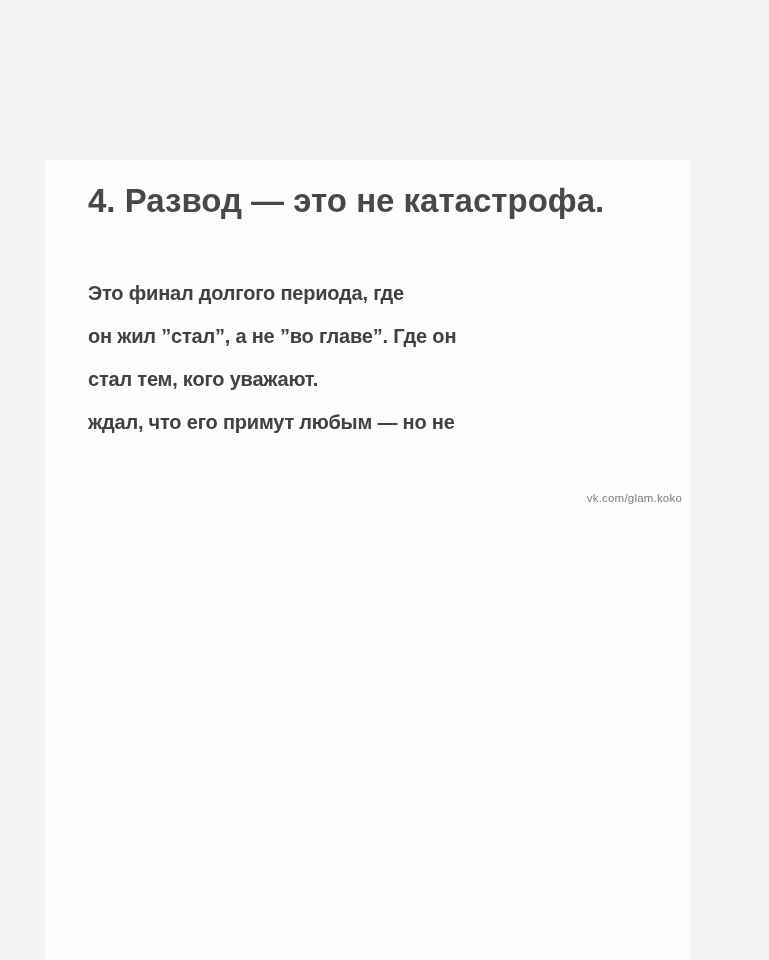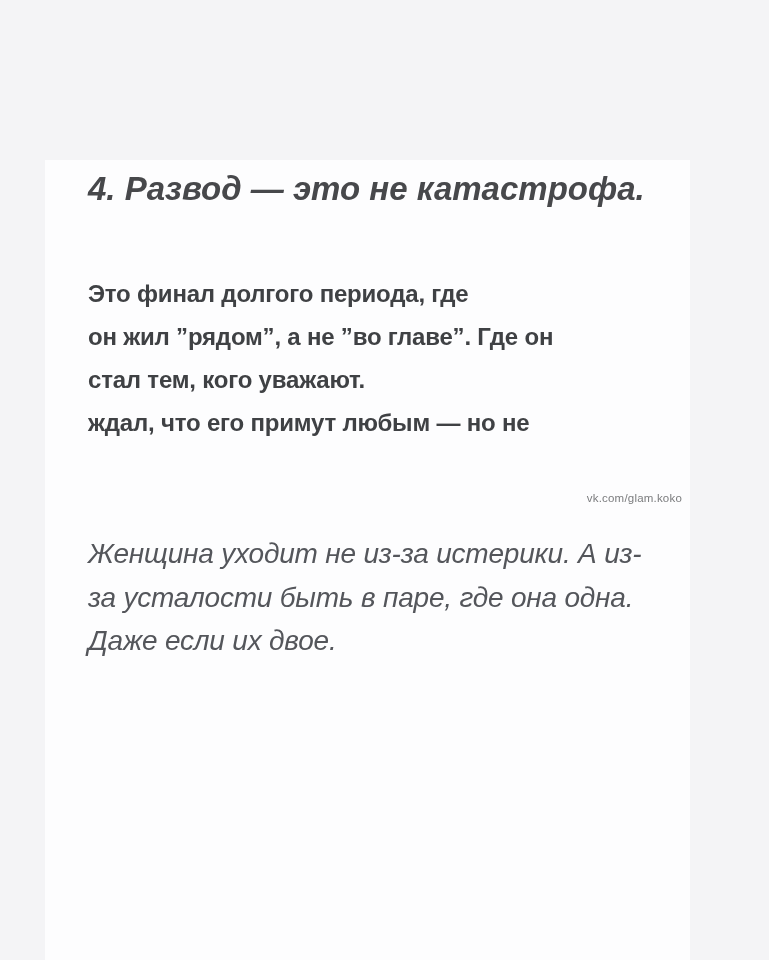--- a/index.html
+++ b/index.html
@@ -18,37 +18,36 @@
     position: absolute;
     left: 45px;
     top: 160px;
     width: 645px;
     height: 800px;
     background: #fdfdfe;
   }
   .slide-title {
     position: absolute;
     left: 43px;
-    top: 8px;
+    top: 20px;
     font-family: "Liberation Sans", sans-serif;
-    font-style: italic;
     font-weight: 700;
     font-size: 33px;
     line-height: 1.25;
     color: #47484b;
     white-space: nowrap;
   }
   .body-paragraph {
     position: absolute;
     left: 43px;
     top: 112px;
     width: 585px;
     font-family: "Liberation Sans", sans-serif;
     font-weight: 700;
-    font-size: 24px;
+    font-size: 20px;
     line-height: 43px;
     letter-spacing: -0.2px;
     color: #3f4144;
   }
   .body-paragraph .line {
     white-space: nowrap;
   }
   .watermark {
     position: absolute;
     right: 8px;
@@ -78,26 +77,21 @@
 </style>
 </head>
 <body>
 
 <div class="card">
 
   <div class="slide-title">4. Развод — это не катастрофа.</div>
 
   <div class="body-paragraph">
     <div class="line">Это финал долгого периода, где</div>
-    <div class="line">он жил ”рядом”, а не ”во главе”. Где он</div>
+    <div class="line">он жил ”стал”, а не ”во главе”. Где он</div>
     <div class="line">стал тем, кого уважают.</div>
     <div class="line">ждал, что его примут любым — но не</div>
   </div>
 
   <div class="watermark">vk.com/glam.koko</div>
 
-  <div class="quote-paragraph">
-    <div class="line">Женщина уходит не из-за истерики. А из-</div>
-    <div class="line">за усталости быть в паре, где она одна.</div>
-    <div class="line">Даже если их двое.</div>
-  </div>
 
 </div>
 
 </body></html>

